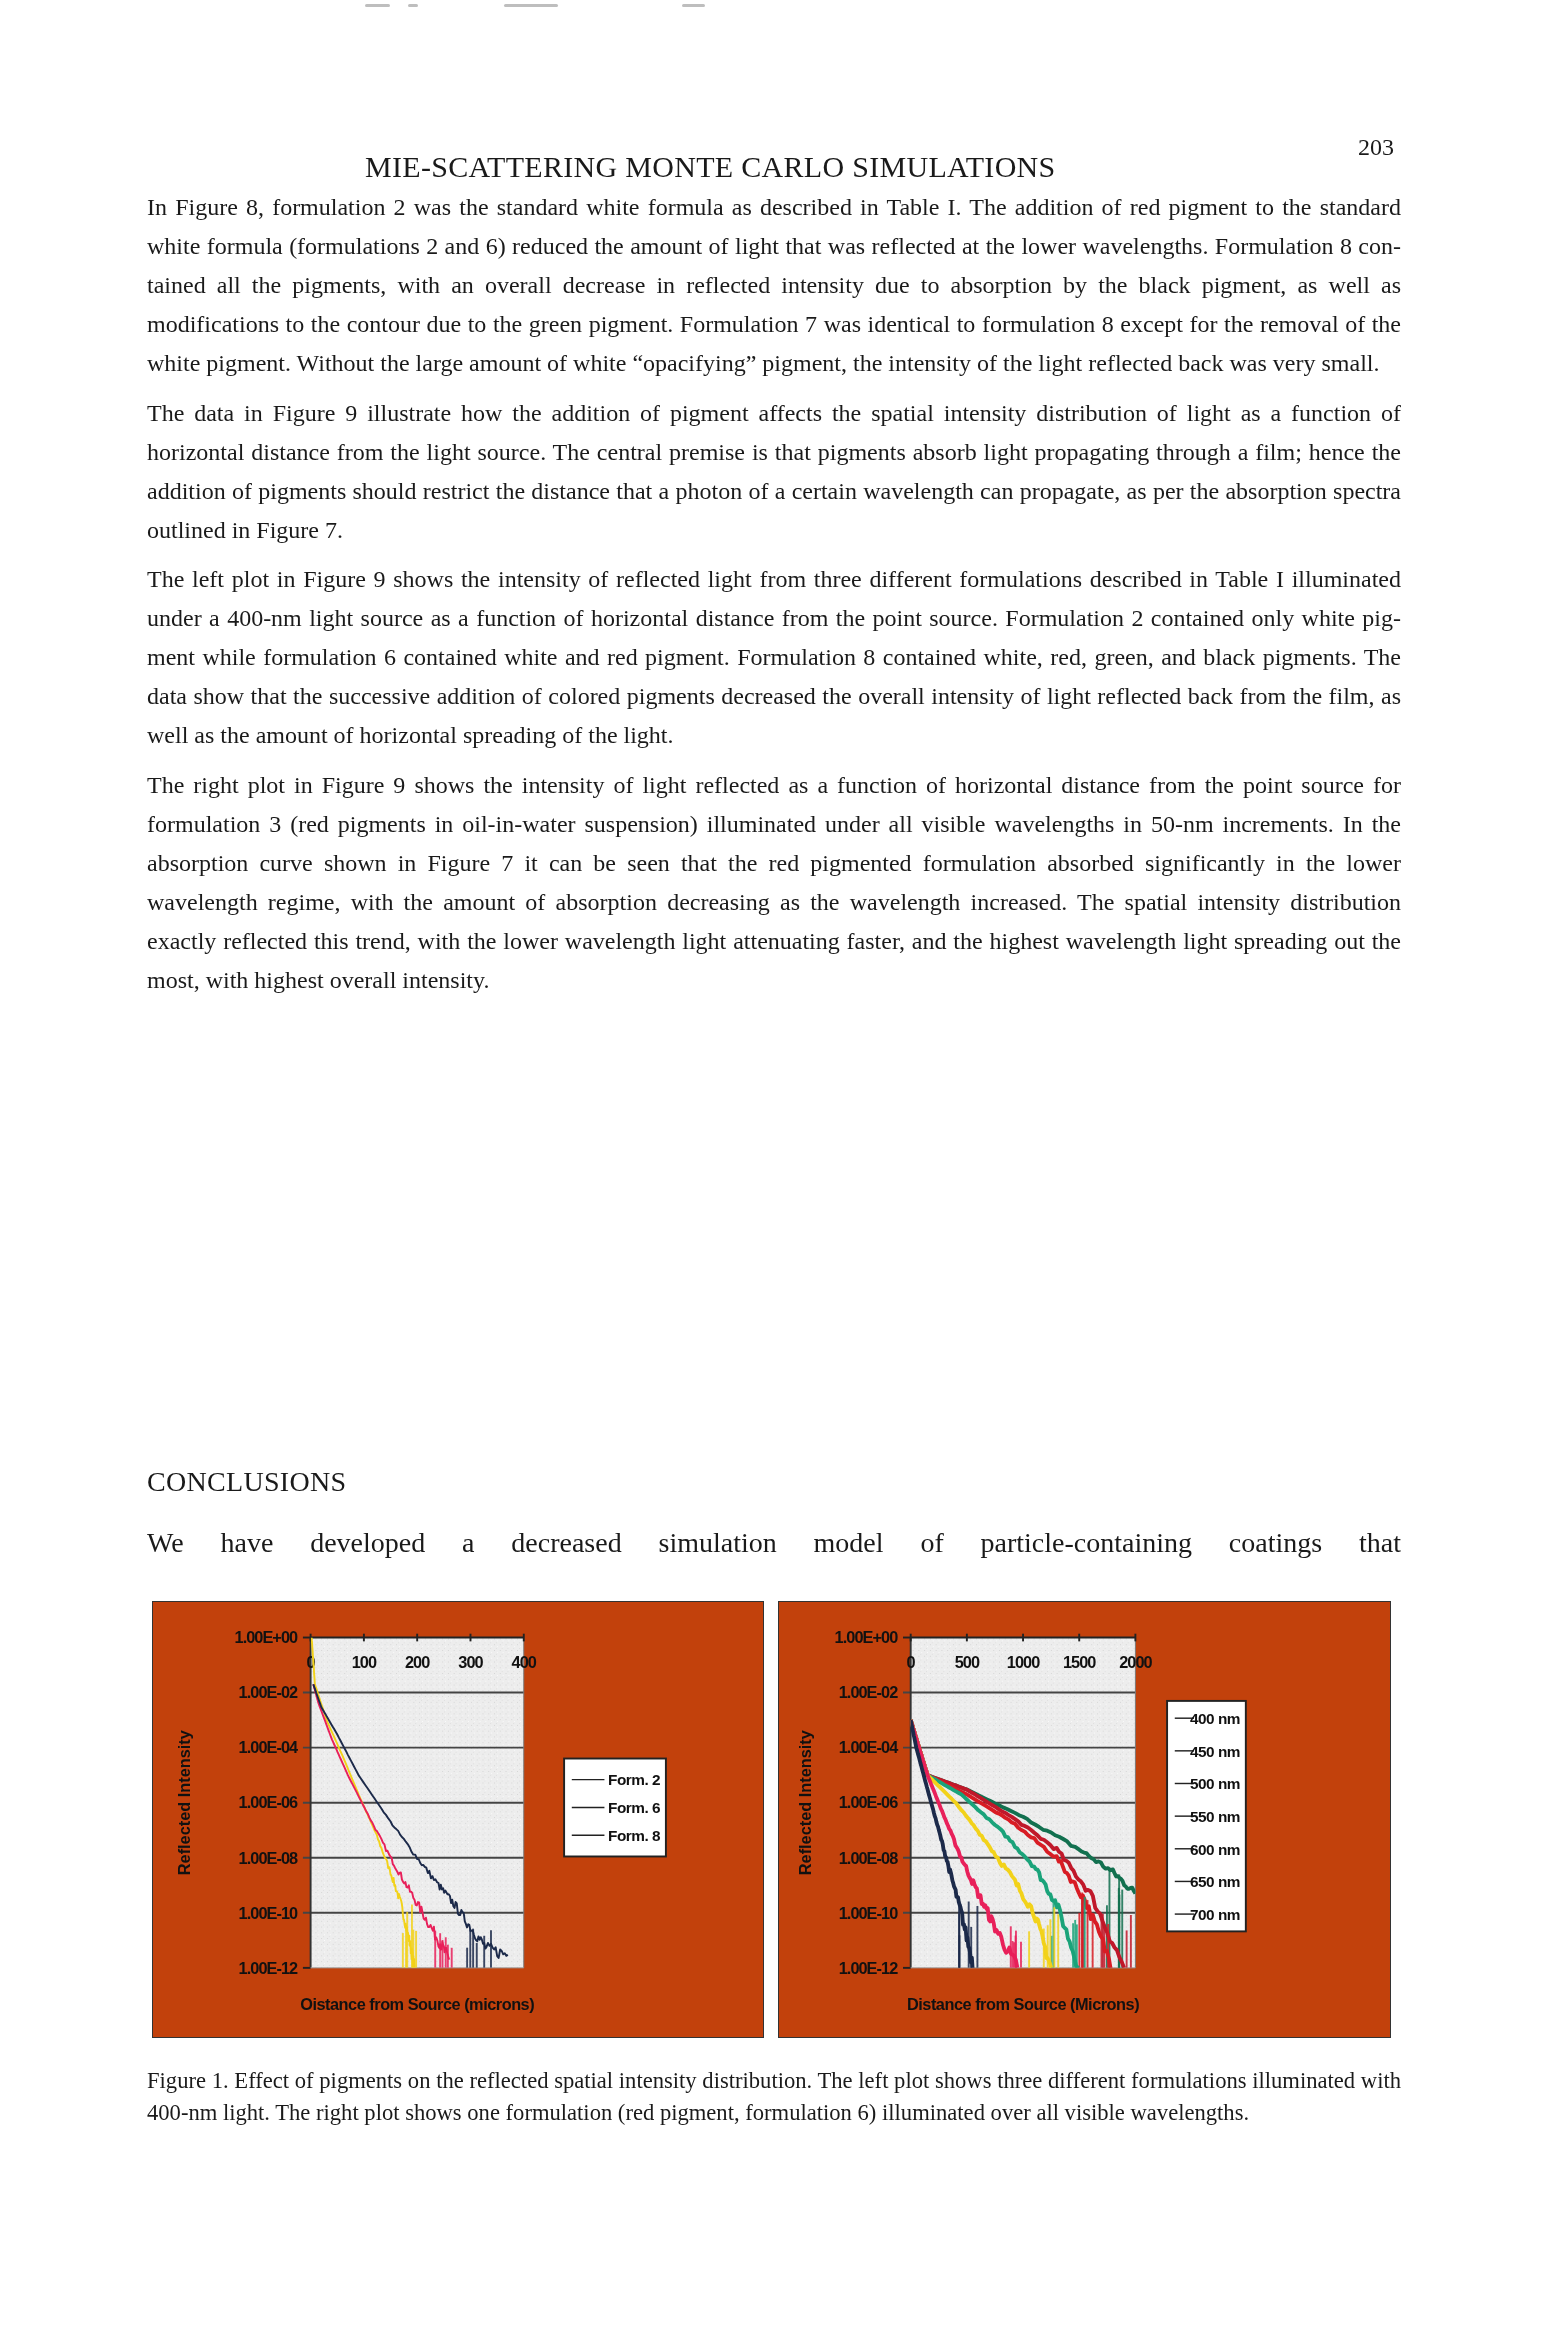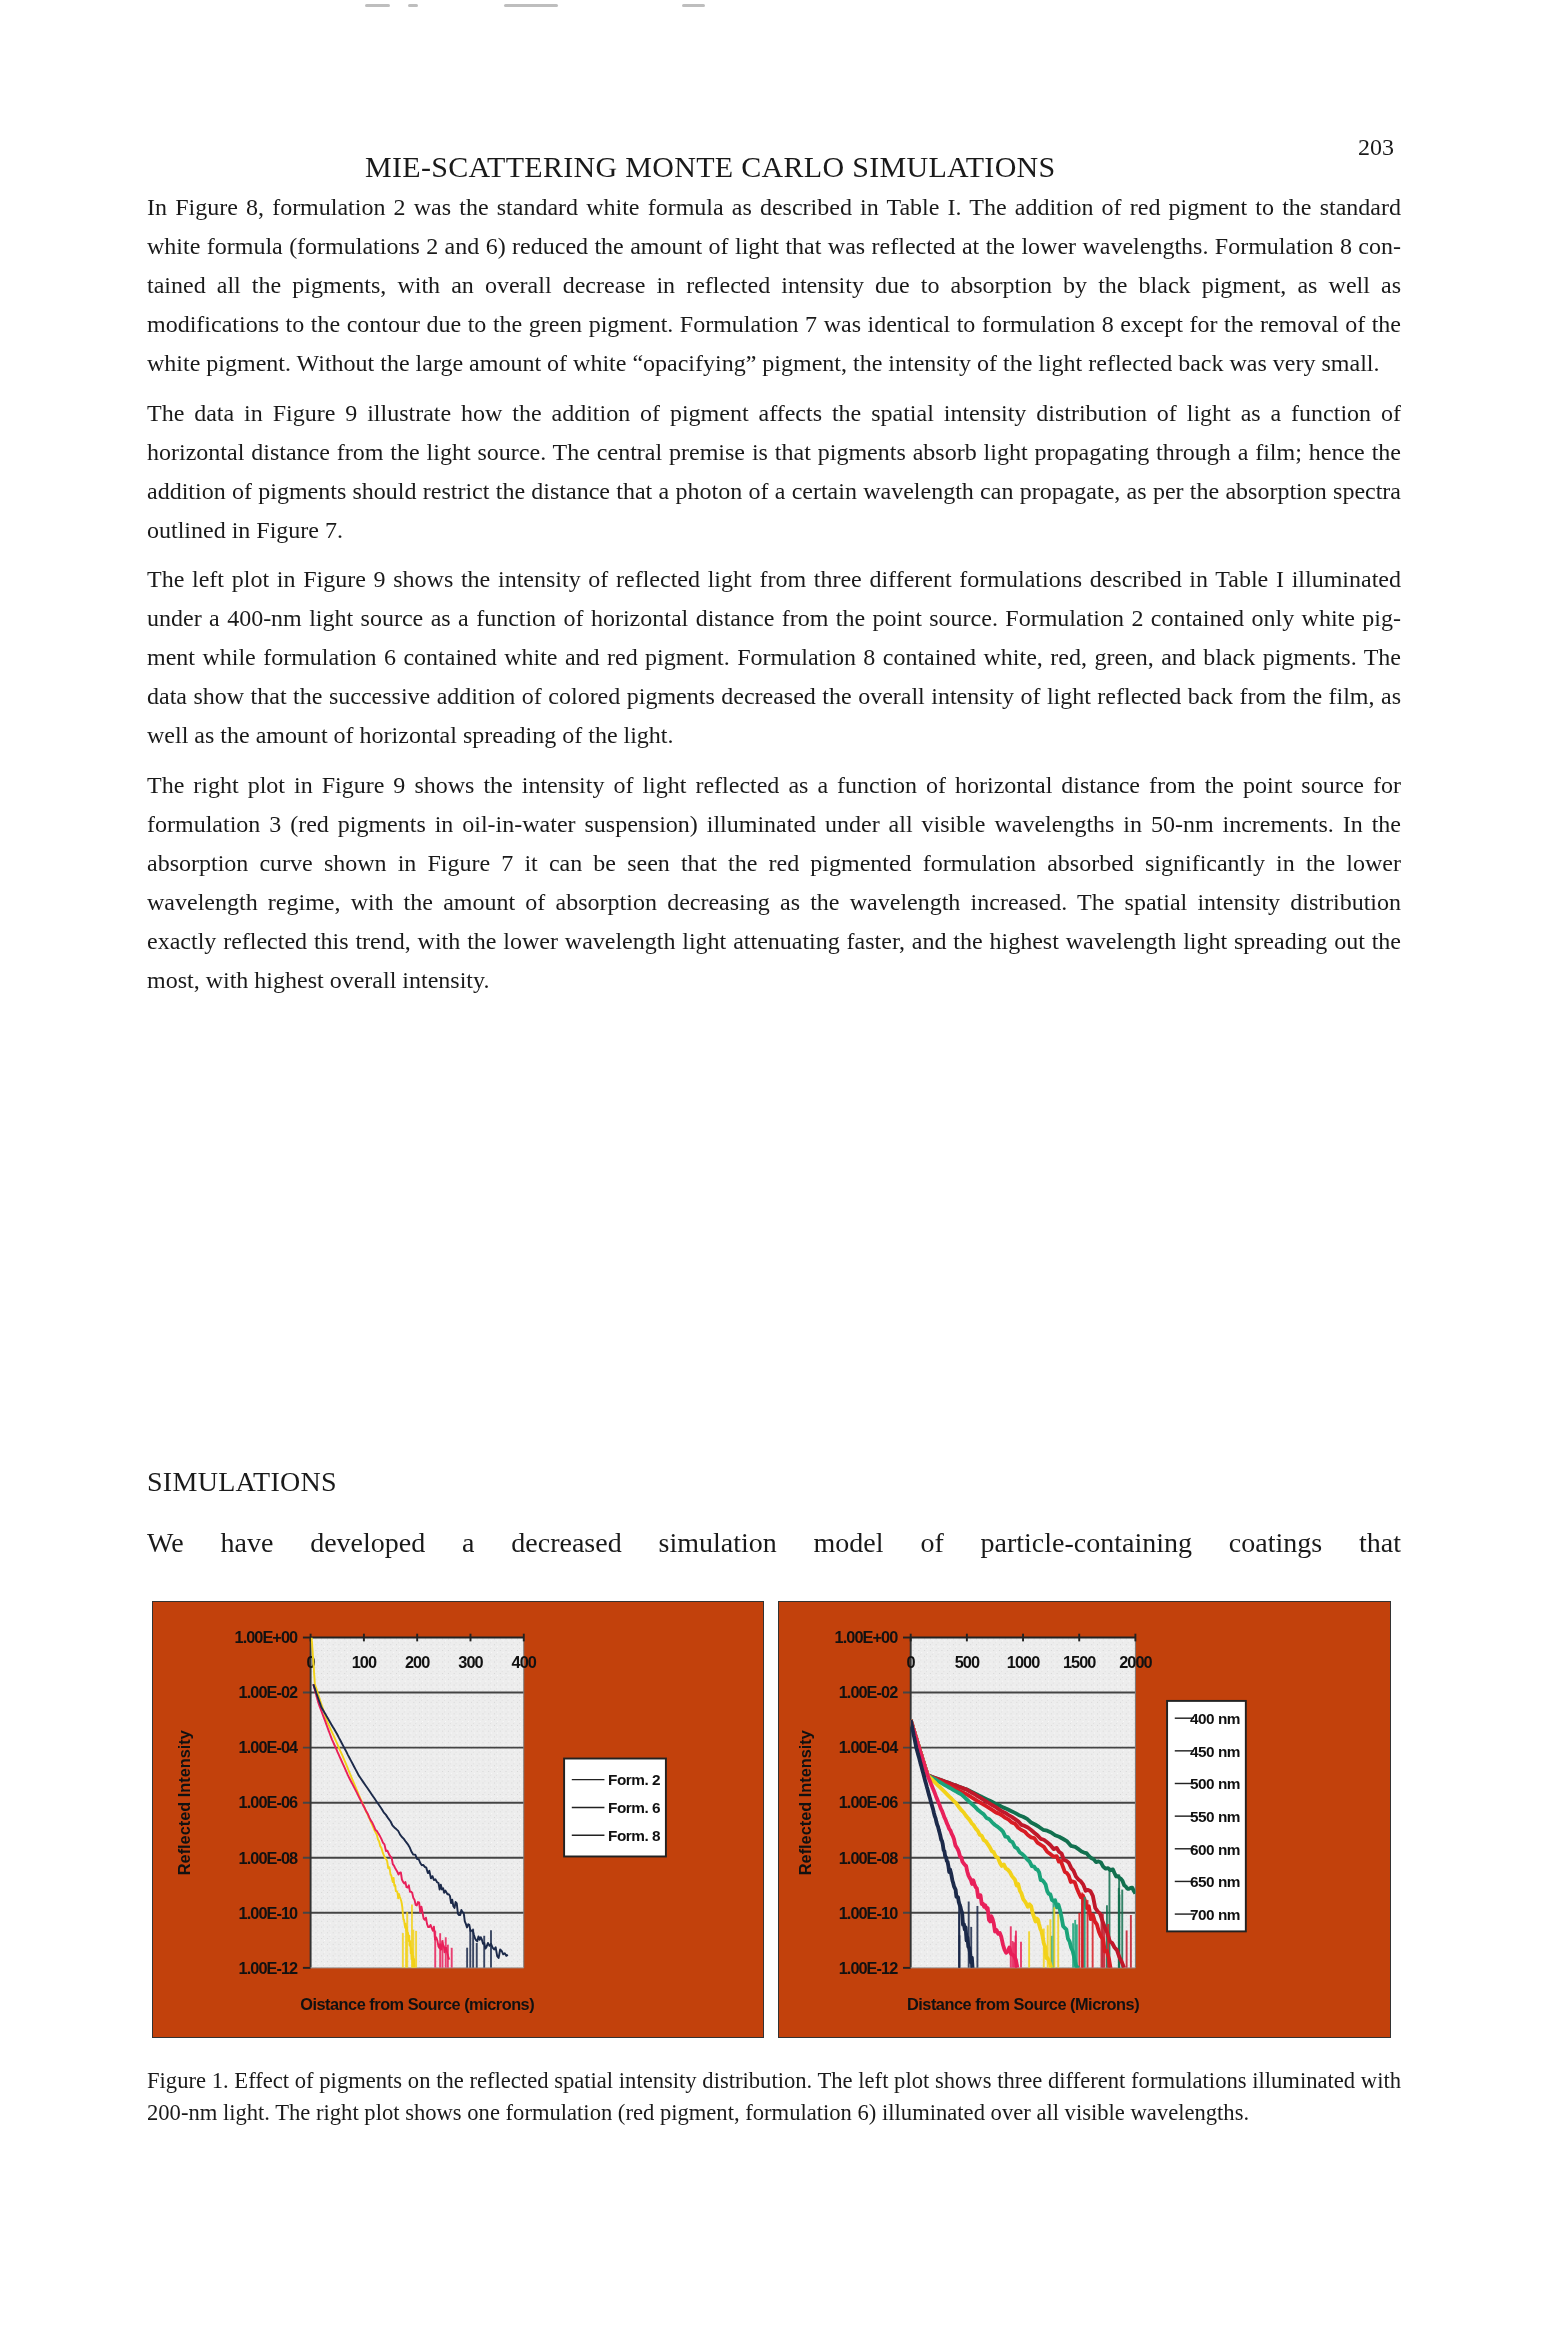--- a/index.html
+++ b/index.html
@@ -33,21 +33,21 @@
 <div class="running-head">MIE-SCATTERING MONTE CARLO SIMULATIONS</div>
 <div class="page-num">203</div>
 
 <div class="body-text" style="top:188px;">
   <p class="para">In Figure 8, formulation 2 was the standard white formula as described in Table I. The addition of red pigment to the standard white formula (formulations 2 and 6) reduced the amount of light that was reflected at the lower wavelengths. Formulation 8 con­tained all the pigments, with an overall decrease in reflected intensity due to absorption by the black pigment, as well as modifications to the contour due to the green pigment. Formulation 7 was identical to formulation 8 except for the removal of the white pigment. Without the large amount of white “opacifying” pigment, the intensity of the light reflected back was very small.</p>
   <p class="para">The data in Figure 9 illustrate how the addition of pigment affects the spatial intensity distribution of light as a function of horizontal distance from the light source. The central premise is that pigments absorb light propagating through a film; hence the addition of pigments should restrict the distance that a photon of a certain wavelength can propagate, as per the absorption spectra outlined in Figure 7.</p>
   <p class="para">The left plot in Figure 9 shows the intensity of reflected light from three different formulations described in Table I illuminated under a 400-nm light source as a function of horizontal distance from the point source. Formulation 2 contained only white pig­ment while formulation 6 contained white and red pigment. Formulation 8 contained white, red, green, and black pigments. The data show that the successive addition of colored pigments decreased the overall intensity of light reflected back from the film, as well as the amount of horizontal spreading of the light.</p>
   <p class="para">The right plot in Figure 9 shows the intensity of light reflected as a function of horizontal distance from the point source for formulation 3 (red pigments in oil-in-water suspension) illuminated under all visible wavelengths in 50-nm increments. In the absorption curve shown in Figure 7 it can be seen that the red pigmented formulation absorbed significantly in the lower wavelength regime, with the amount of absorption decreasing as the wavelength increased. The spatial intensity distribution exactly re­flected this trend, with the lower wavelength light attenuating faster, and the highest wavelength light spreading out the most, with highest overall intensity.</p>
 </div>
 
-<div class="section-head">SIMULATIONS</div>
+<div class="section-head">CONCLUSIONS</div>
 <div class="concl-text">We have developed a decreased simulation model of particle-containing coatings that</div>
 
 <div class="figure-box" style="left:152px; top:1601px; width:610px; height:435px;">
   <svg class="chart-svg" id="chart-left" width="610" height="435" viewBox="0 0 635 453">
       <defs>
         <pattern id="chart-left-spk" width="6" height="6" patternUnits="userSpaceOnUse">
           <rect width="6" height="6" fill="#ededed"></rect>
           <rect x="1" y="2" width="1" height="1" fill="#d5d5d5"></rect>
           <rect x="4" y="4" width="1" height="1" fill="#fafafa"></rect>
           <rect x="3" y="0" width="1" height="1" fill="#dedede"></rect>
@@ -231,15 +231,15 @@
         <text x="480" y="263" text-anchor="end" font-size="16" class="ax-font" letter-spacing="-0.5">600 nm</text>
         <line x1="412" x2="432" y1="291" y2="291" stroke="#222" stroke-width="1.5"></line>
         <text x="480" y="297" text-anchor="end" font-size="16" class="ax-font" letter-spacing="-0.5">650 nm</text>
         <line x1="412" x2="432" y1="325" y2="325" stroke="#222" stroke-width="1.5"></line>
         <text x="480" y="331" text-anchor="end" font-size="16" class="ax-font" letter-spacing="-0.5">700 nm</text>
       </g>
     </svg>
 </div>
 
 <div class="caption">
-  <span class="fig-label">Figure 1.</span><span> Effect of pigments on the reflected spatial intensity distribution. The left plot shows three different formulations illuminated with 200-nm light. The right plot shows one formulation (red pigment, formulation 6) illuminated over all visible wavelengths.</span>
+  <span class="fig-label">Figure 1.</span><span> Effect of pigments on the reflected spatial intensity distribution. The left plot shows three different formulations illuminated with 400-nm light. The right plot shows one formulation (red pigment, formulation 6) illuminated over all visible wavelengths.</span>
 </div>
 
 
 </body></html>

